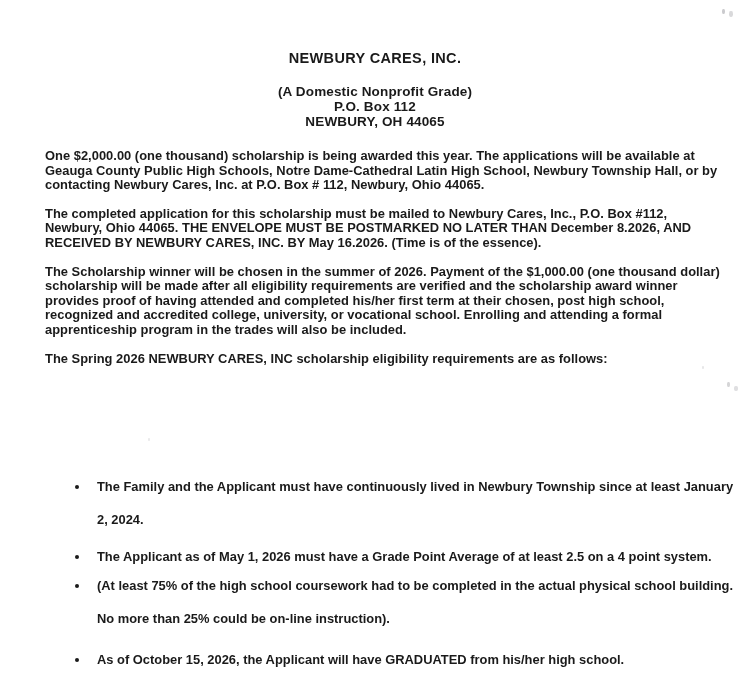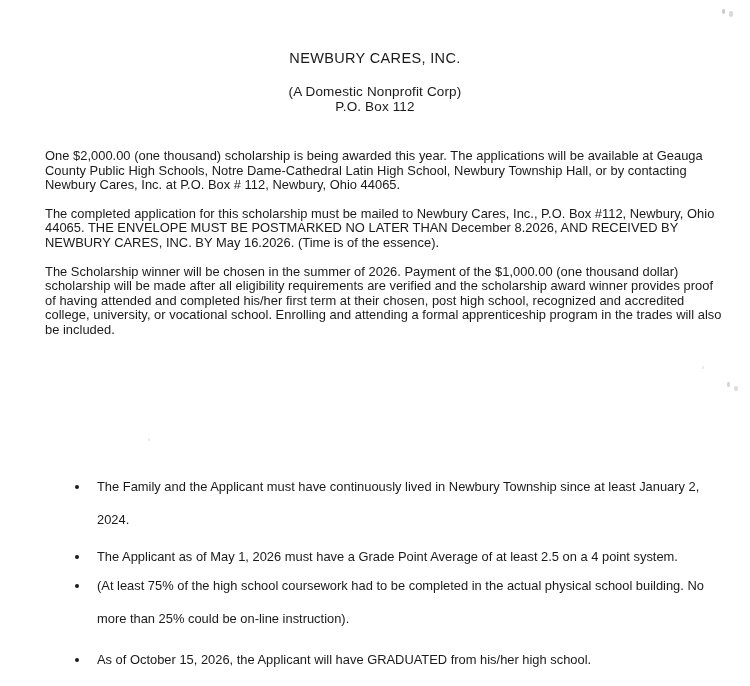--- a/index.html
+++ b/index.html
@@ -14,20 +14,21 @@
     overflow: hidden;
     font-family: "Liberation Sans", sans-serif;
     color: #1a1a1a;
     -webkit-font-smoothing: antialiased;
   }
 
   .page {
     position: absolute;
     inset: 0;
     background: #ffffff;
+    font-weight: bold;
   }
 
   
   .speckle {
     position: absolute;
     background: #b9b9bd;
     border-radius: 40%;
     opacity: .75;
   }
   .sp1 { left: 722px; top: 9px;  width: 3px; height: 5px; }
@@ -113,28 +114,30 @@
   <div class="speckle sp2"></div>
   <div class="speckle sp3"></div>
   <div class="speckle sp4"></div>
   <div class="speckle sp5"></div>
   <div class="speckle sp6"></div>
   <div class="speckle sp7"></div>
 
   <div class="doc-title">NEWBURY CARES, INC.</div>
 
   <div class="addr">
-    <div>(A Domestic Nonprofit Corp)</div>
+    <div>(A Domestic Nonprofit Grade)</div>
     <div>P.O. Box 112</div>
+    <div>NEWBURY, OH 44065</div>
   </div>
 
   <div class="body-wrap">
     <p class="para">One $2,000.00 (one thousand) scholarship is being awarded this year. The applications will be available at Geauga County Public High Schools, Notre Dame-Cathedral Latin High School, Newbury Township Hall, or by contacting Newbury Cares, Inc. at P.O. Box # 112, Newbury, Ohio 44065.</p>
     <p class="para">The completed application for this scholarship must be mailed to Newbury Cares, Inc., P.O. Box #112, Newbury, Ohio 44065. THE ENVELOPE MUST BE POSTMARKED NO LATER THAN December 8.2026, AND RECEIVED BY NEWBURY CARES, INC. BY May 16.2026. (Time is of the essence).</p>
     <p class="para">The Scholarship winner will be chosen in the summer of 2026. Payment of the $1,000.00 (one thousand dollar) scholarship will be made after all eligibility requirements are verified and the scholarship award winner provides proof of having attended and completed his/her first term at their chosen, post high school, recognized and accredited college, university, or vocational school. Enrolling and attending a formal apprenticeship program in the trades will also be included.</p>
+    <p class="para intro-last">The Spring 2026 NEWBURY CARES, INC scholarship eligibility requirements are as follows:</p>
   </div>
 
   <div class="bullets">
 
     <div class="bullet-row loose">
       <span class="dot"></span>
       <span>The Family and the Applicant must have continuously lived in Newbury Township since at least January 2, 2024.</span>
     </div>
 
     <div class="gap-14"></div>

